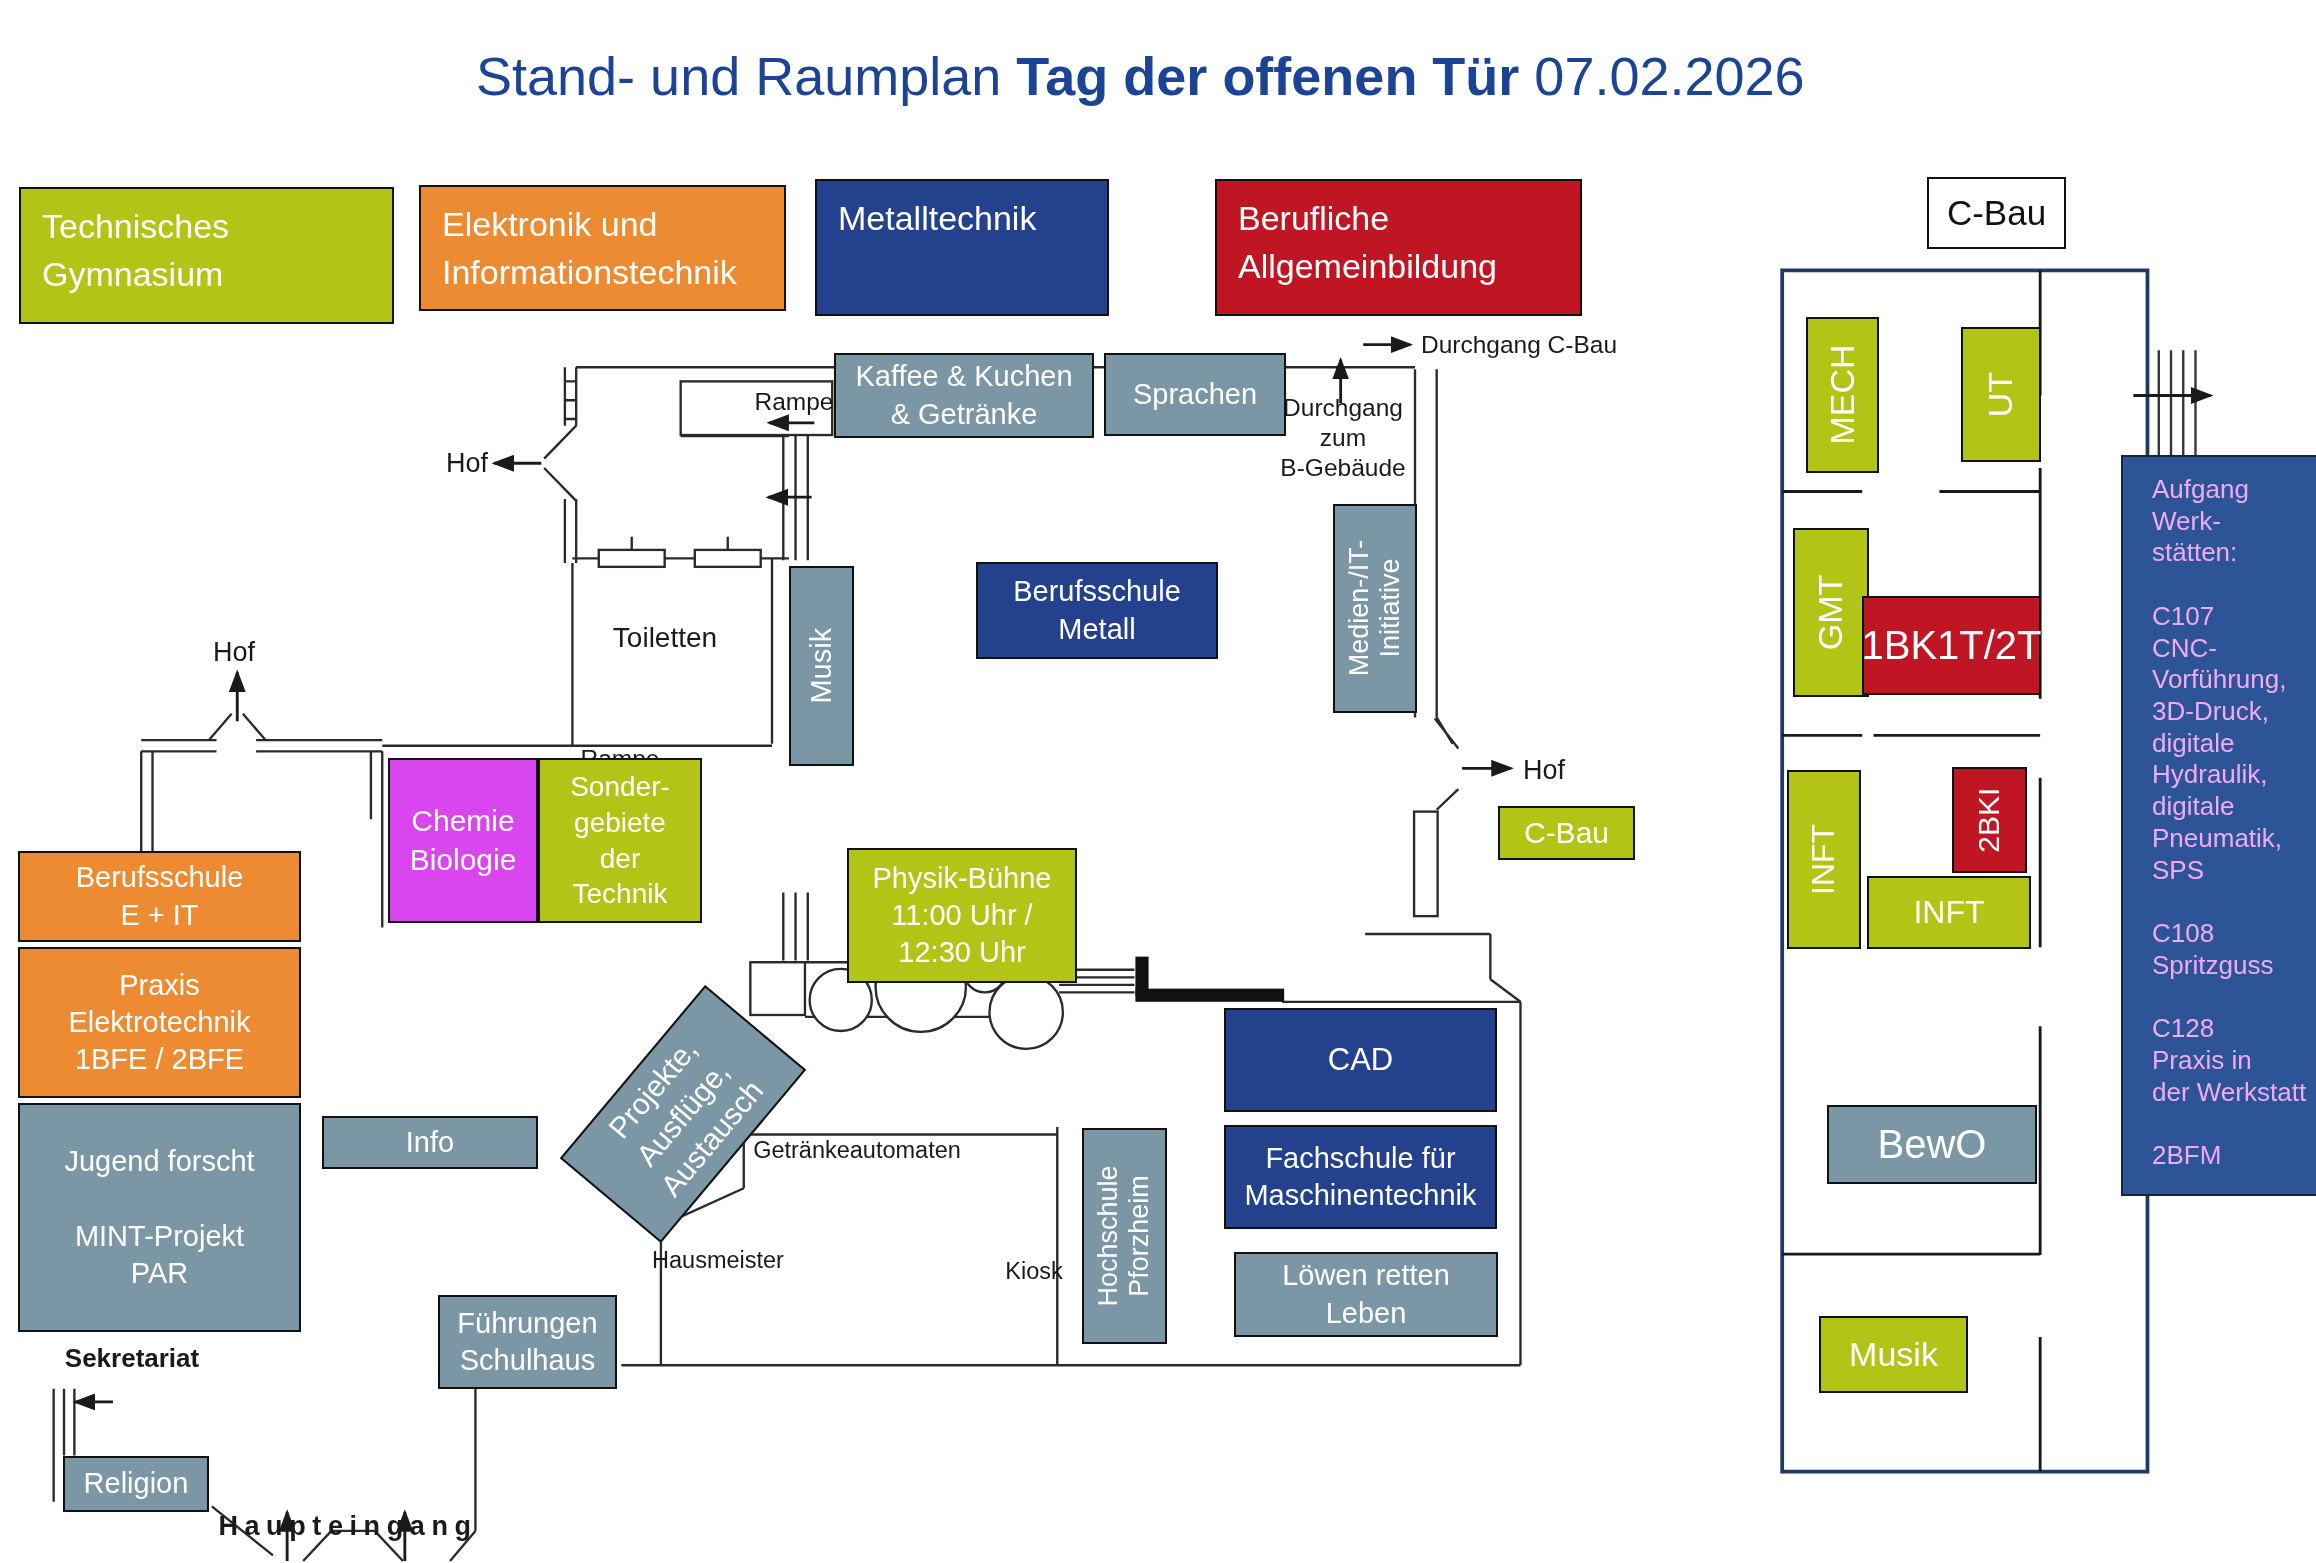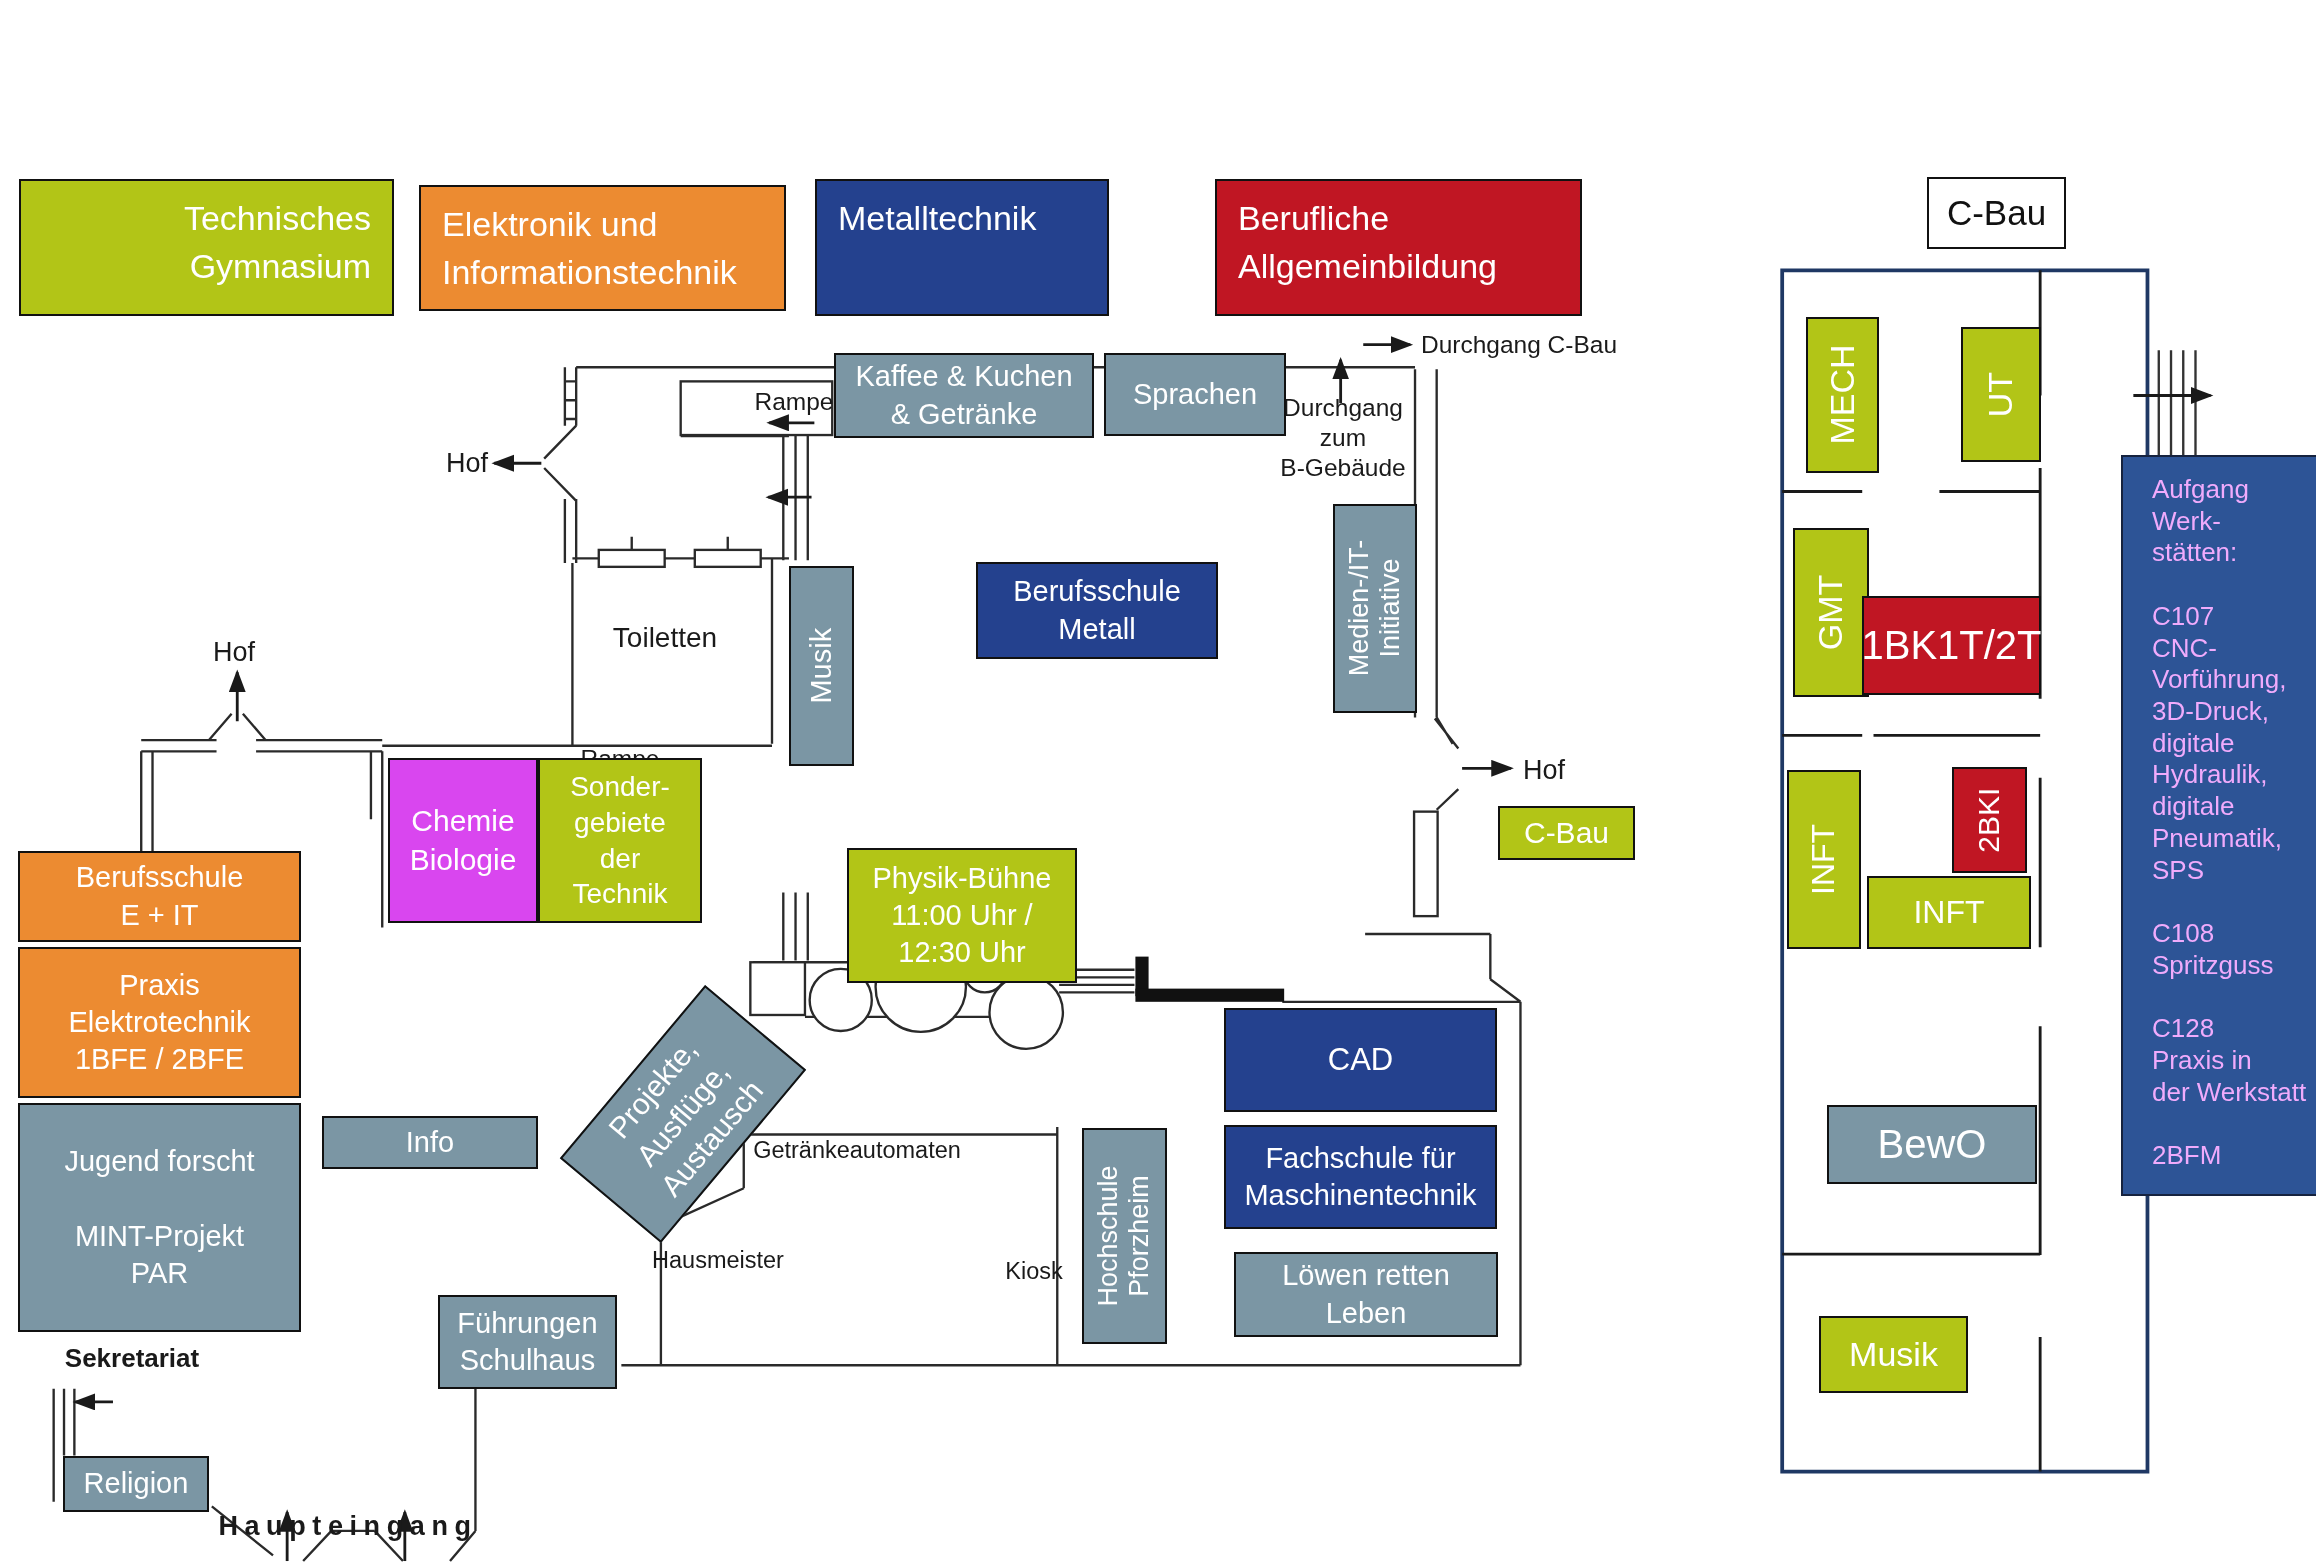--- a/index.html
+++ b/index.html
@@ -27,20 +27,21 @@
   #aufgang-panel{position:absolute;left:2112px;top:455px;width:200px;height:741px;z-index:4;
               border:2.8px solid #16233f;box-sizing:border-box;color:#f0abfc;font-size:26px;
               line-height:1.22;padding:17px 0 0 29px;white-space:pre-line;margin-left:9px;}
 </style>
 </head>
 <body>
 
 <div id="root">
 
 
+  <div id="title" style="color: rgb(27, 68, 151);"><span>Stand- und Raumplan </span><span class="b">Tag der offenen Tür</span><span> 07.02.2026</span></div>
 
   <div id="cbau-label">C-Bau</div>
 
   <div id="aufgang-panel" style="background: rgb(45, 84, 150);">Aufgang
 Werk-
 stätten:
 
 C107
 CNC-
 Vorführung,
@@ -120,21 +121,21 @@
       <path d="M120,1489 L80,1489" marker-end="url(#ah)"></path>
       <path d="M1448,366 L1498,366" marker-end="url(#ah)"></path>
       <path d="M1424,428 L1424,382" marker-end="url(#ah)"></path>
       <path d="M305,1658 L305,1606" marker-end="url(#ah)"></path>
       <path d="M430,1658 L430,1606" marker-end="url(#ah)"></path>
       <path d="M2266,420 L2348,420" marker-end="url(#ah)"></path>
     </g>
   </svg>
 
   <div id="legend-layer">
-      <div class="legend-box" style="left: 19px; top: 179px; width: 375px; height: 137px; font-size: 34px; background: rgb(178, 197, 23); text-align: right;">Technisches
+      <div class="legend-box" style="left: 19px; top: 187px; width: 375px; height: 137px; font-size: 34px; background: rgb(178, 197, 23);">Technisches
 Gymnasium</div>
       <div class="legend-box" style="left: 419px; top: 185px; width: 367px; height: 126px; font-size: 34px; background: rgb(236, 139, 49);">Elektronik und
 Informationstechnik</div>
       <div class="legend-box" style="left: 815px; top: 179px; width: 294px; height: 137px; font-size: 34px; background: rgb(36, 65, 142);">Metalltechnik</div>
       <div class="legend-box" style="left: 1215px; top: 179px; width: 367px; height: 137px; font-size: 34px; background: rgb(192, 22, 35);">Berufliche
 Allgemeinbildung</div>
     </div>
   <div id="stands-layer">
       <div class="stand" style="left: 834px; top: 353px; width: 260px; height: 85px; font-size: 29px; background: rgb(123, 150, 164);"><span>Kaffee &amp; Kuchen
 &amp; Getränke</span></div>

